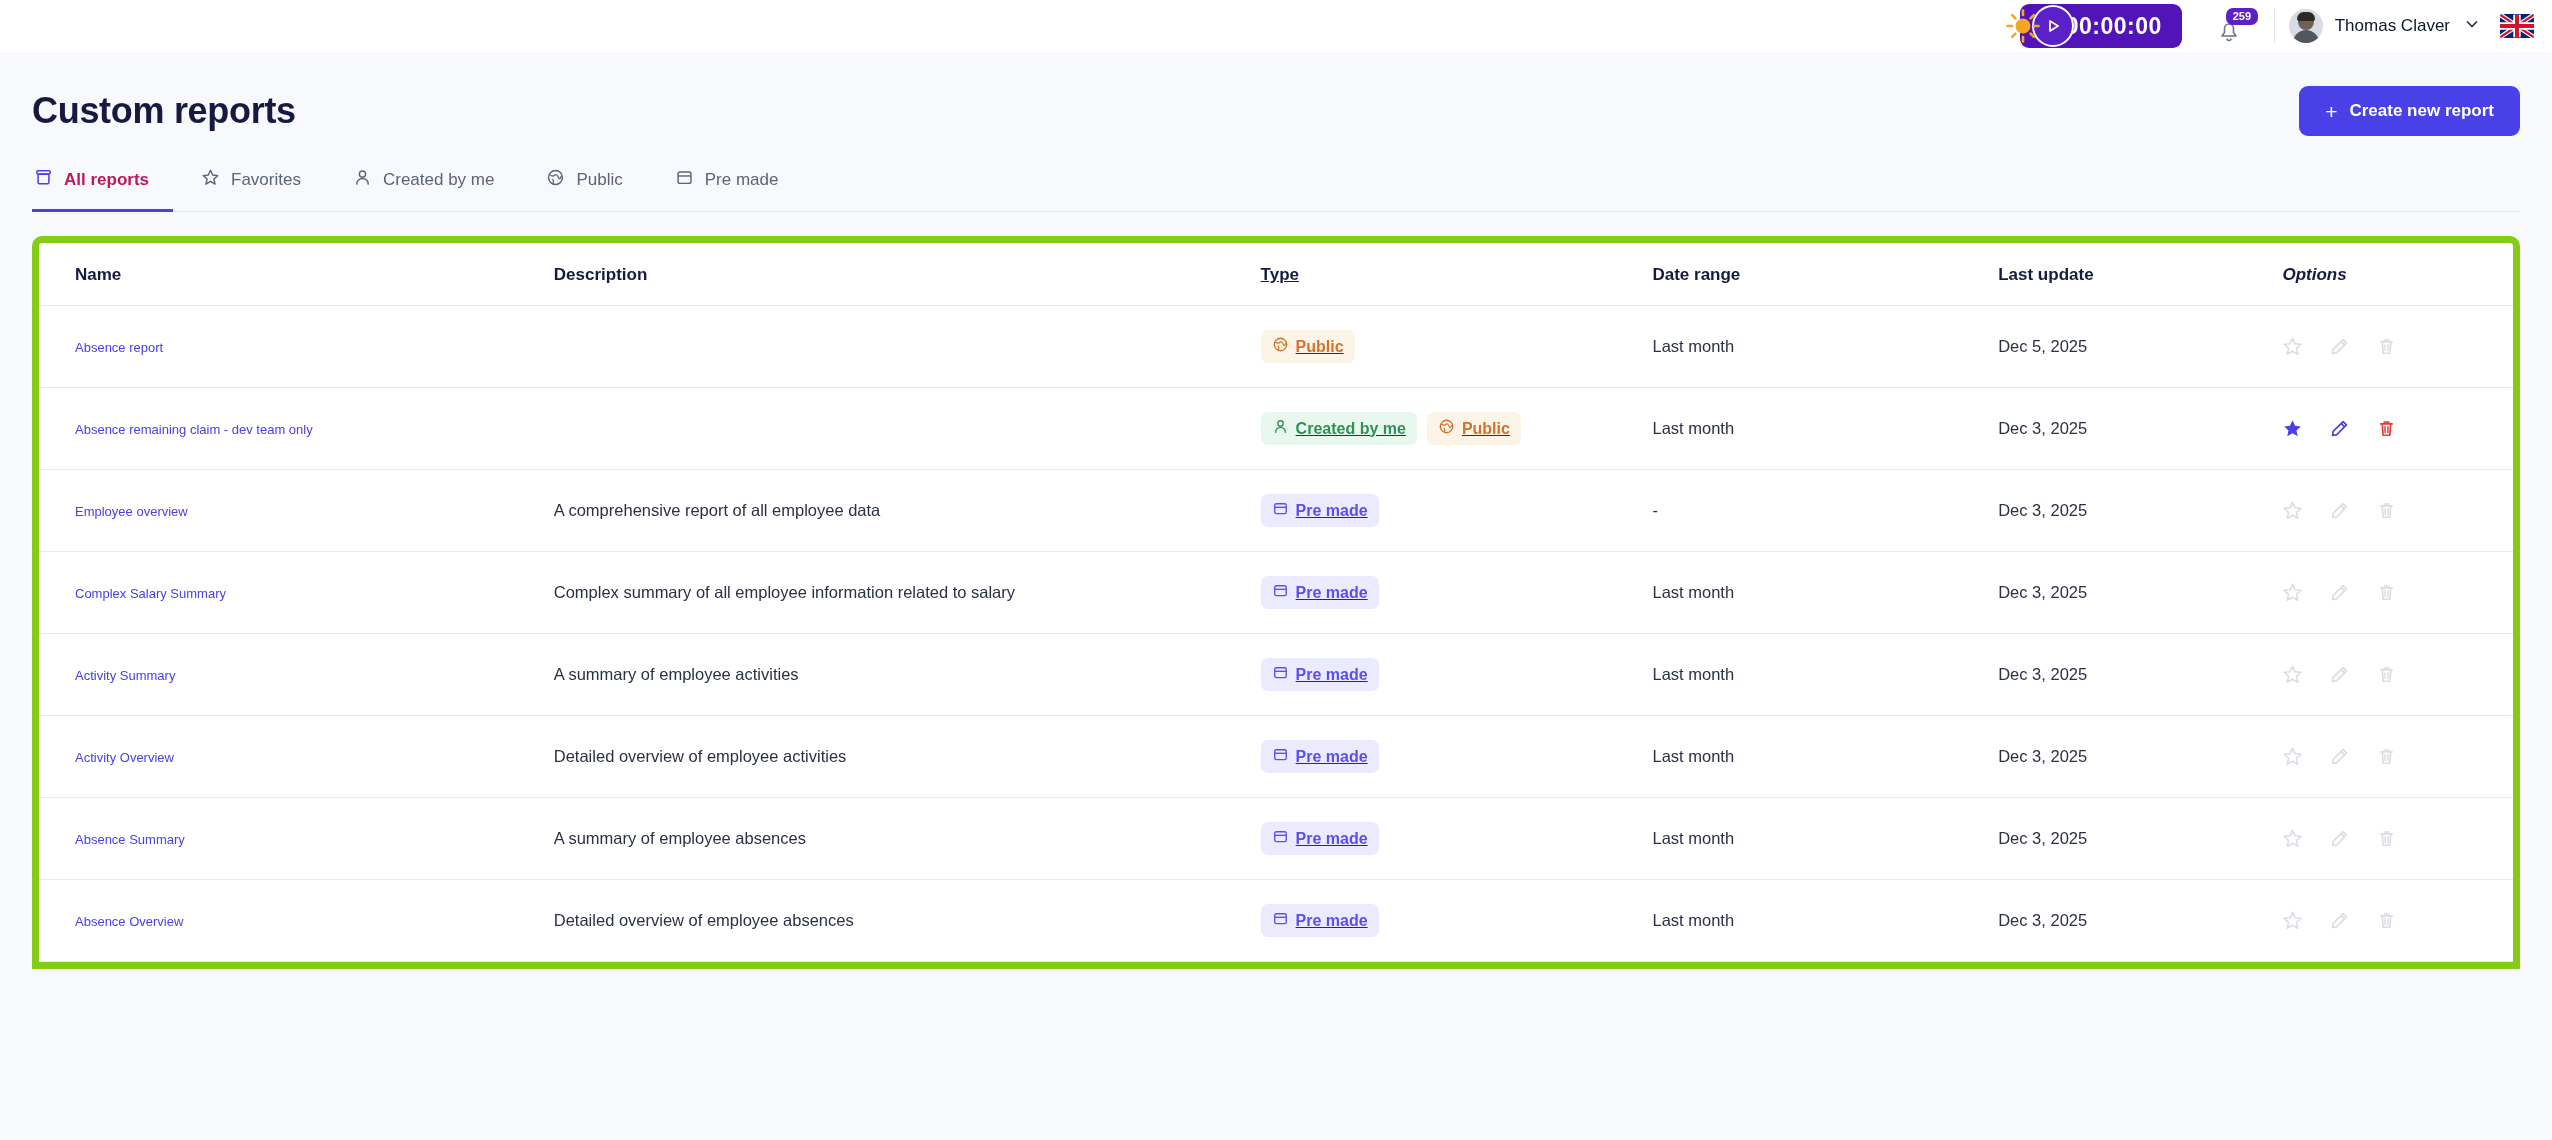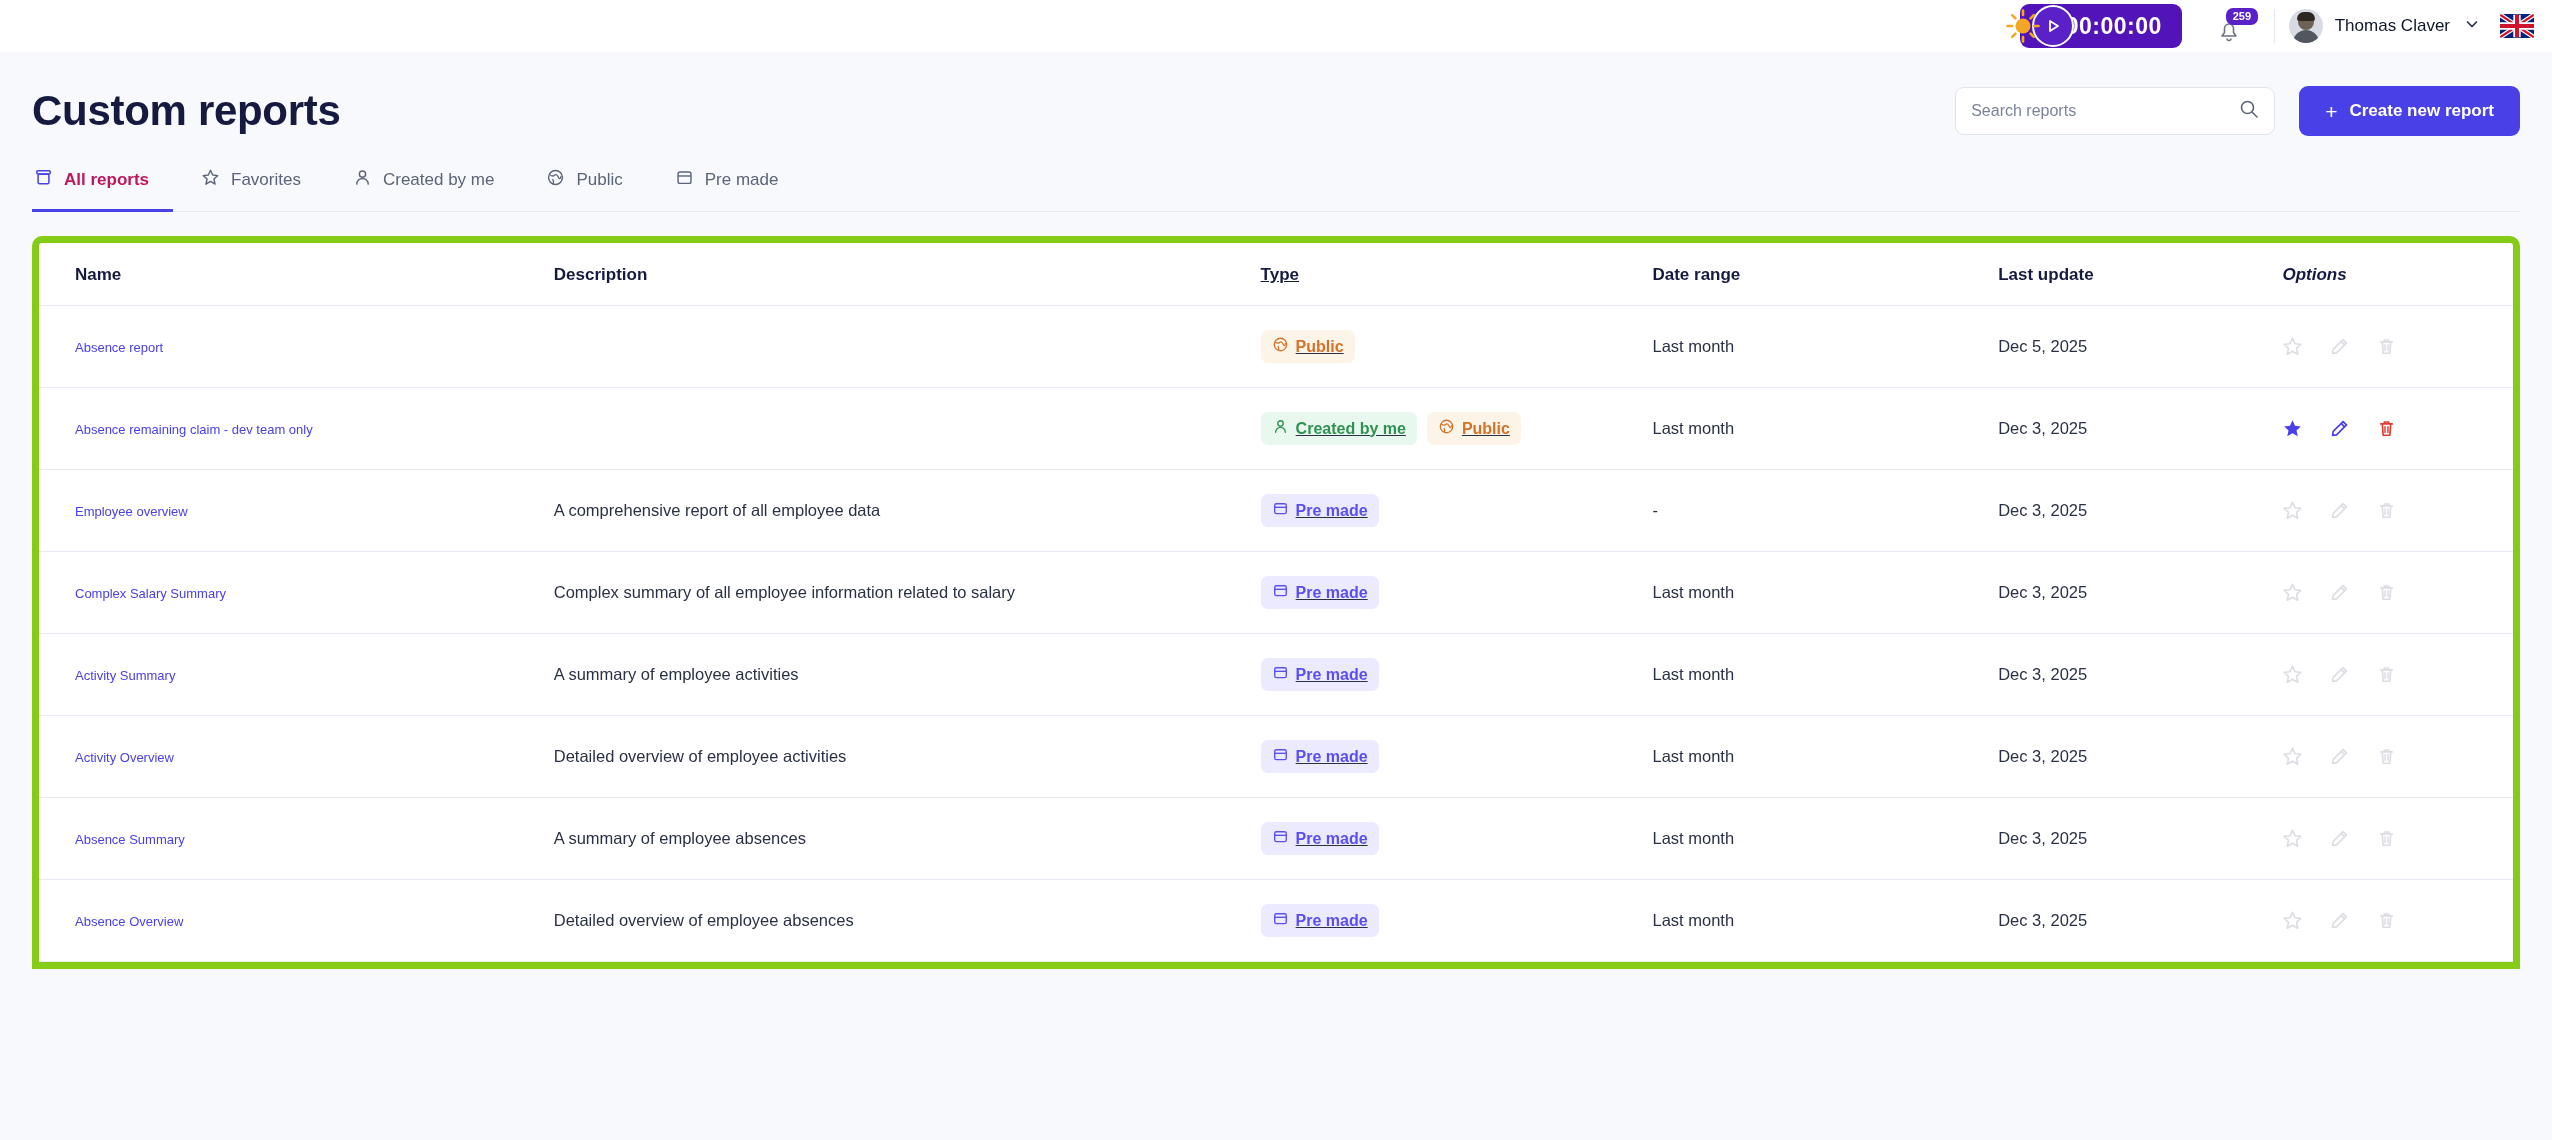--- a/index.html
+++ b/index.html
@@ -95,21 +95,21 @@
   }
 
   
   .page { padding: 0 32px; }
 
   .page-head {
     display: flex; align-items: center; justify-content: space-between;
     padding-top: 34px;
   }
   .page-title {
-    font-size: 42px;
+    font-size: 36px;
     font-weight: 700;
     color: #161a40;
     letter-spacing: -0.3px;
   }
   .head-actions { display: flex; align-items: center; gap: 24px; }
 
   .search-box {
     width: 320px; height: 48px;
     border: 1px solid #dfe3ec;
     border-radius: 9px;
@@ -290,29 +290,20 @@
 
   </div>
 </div>
 
 <div class="page">
 
   <div class="page-head">
     <h1 class="page-title">Custom reports</h1>
 
     <div class="head-actions">
-      <div class="search-box">
-        <input type="text" placeholder="Search reports" style="">
-        <span>
-          <svg width="20" height="20" viewBox="0 0 20 20">
-            <circle cx="8.5" cy="8.5" r="6" fill="none" stroke="#5b6478" stroke-width="1.6"></circle>
-            <line x1="13" y1="13" x2="18" y2="18" stroke="#5b6478" stroke-width="1.6" stroke-linecap="round"></line>
-          </svg>
-        </span>
-      </div>
 
       <button class="btn-create">
         <span class="plus-glyph">+</span>
         <span>Create new report</span>
       </button>
     </div>
   </div>
 
   <div class="tabs">
     <div class="tab active">

